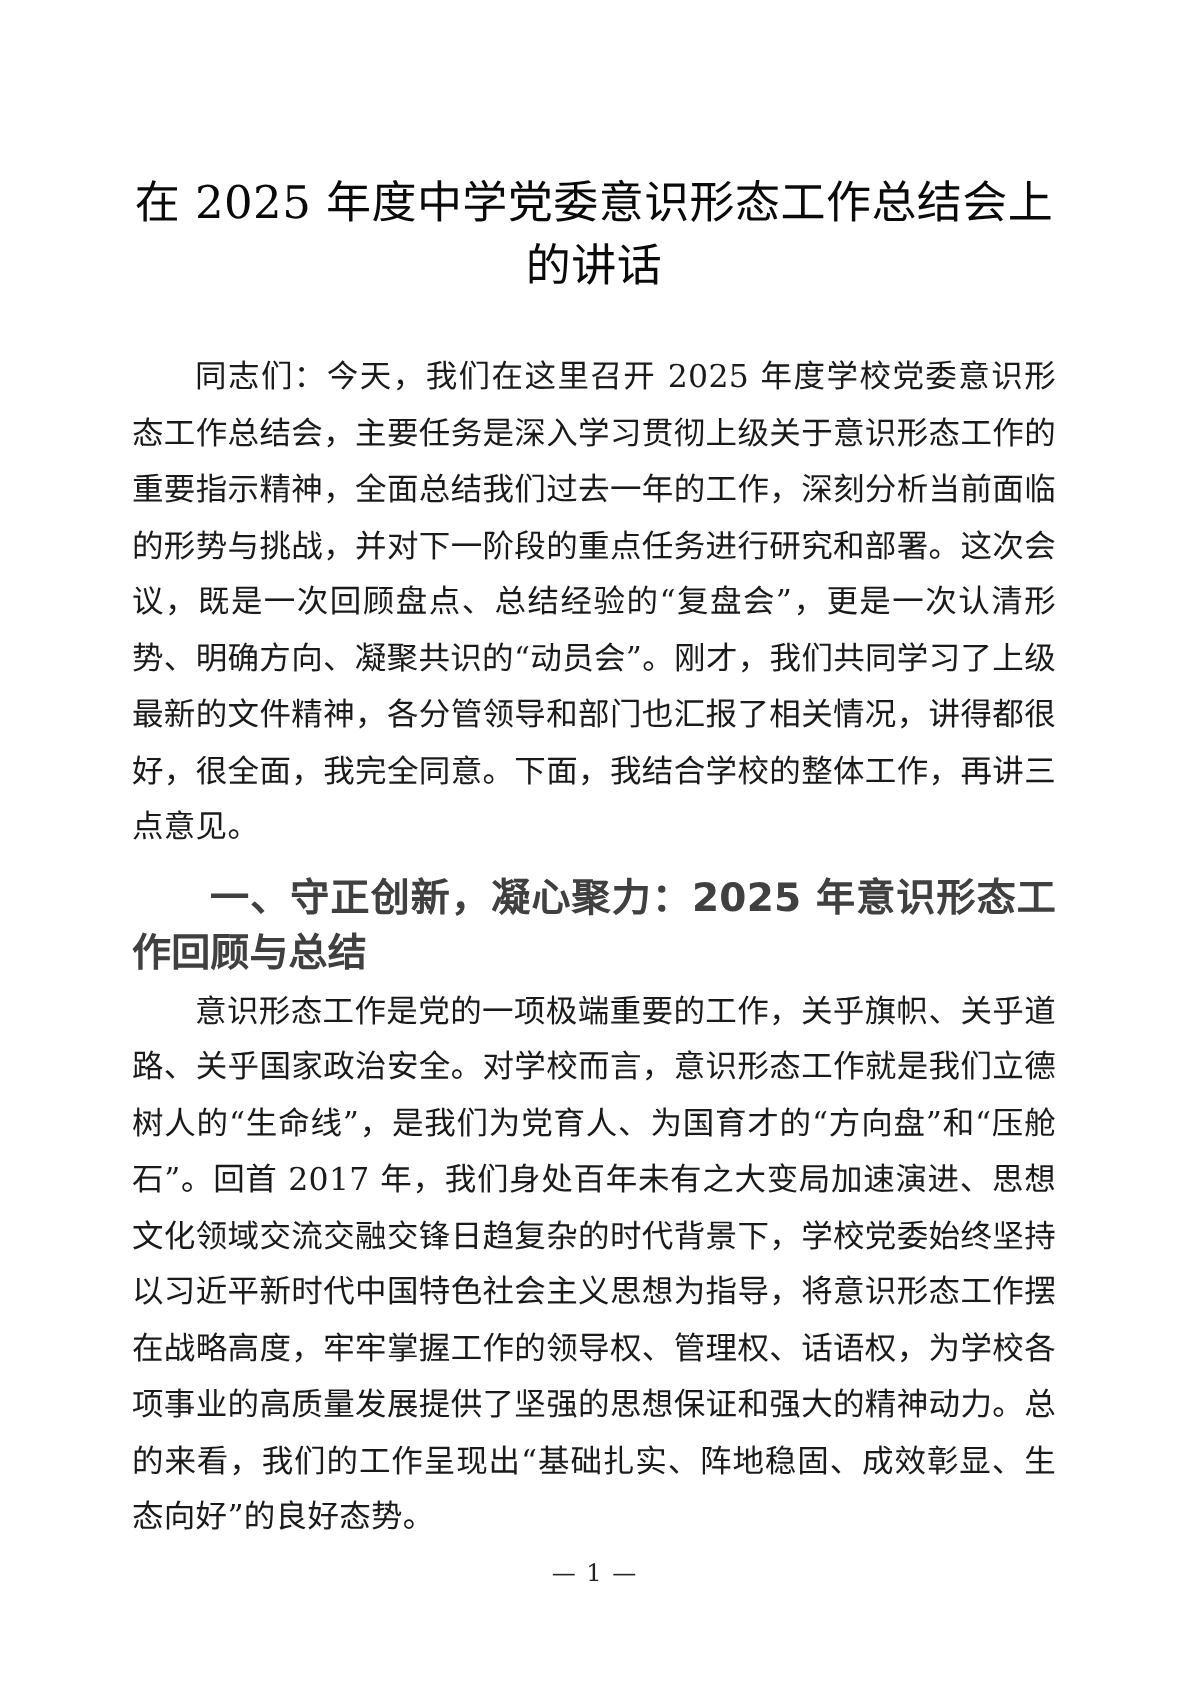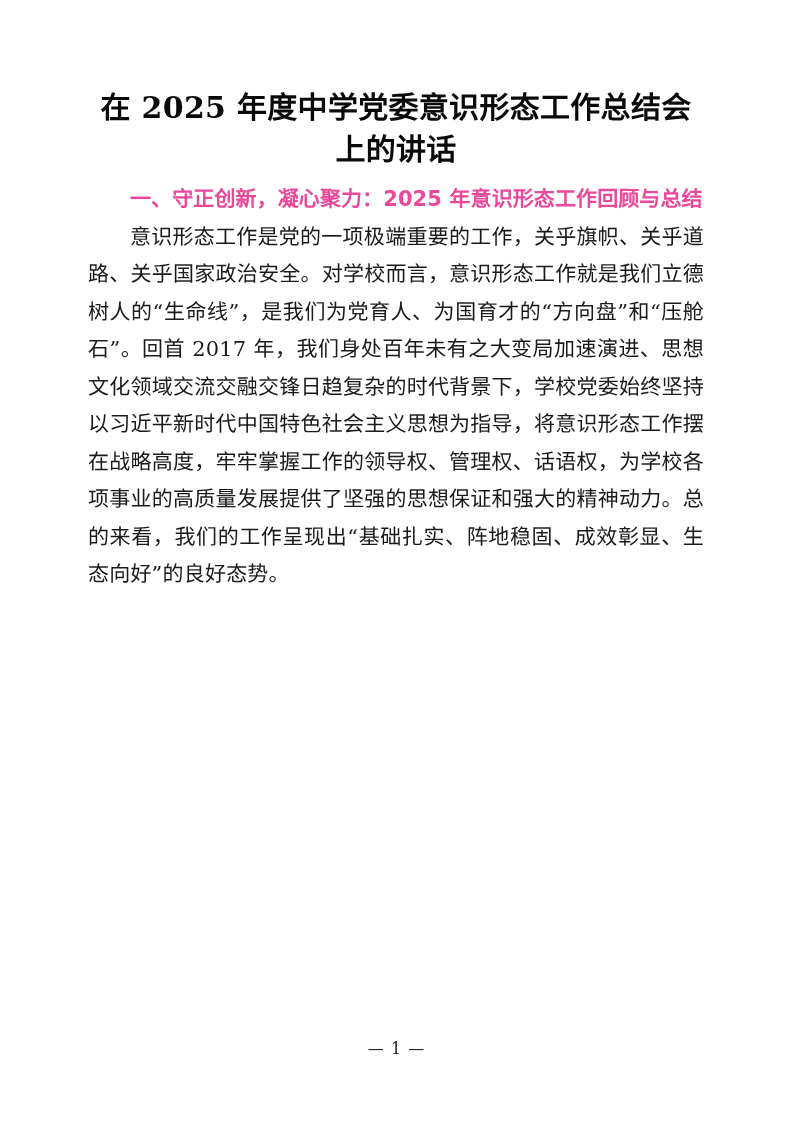--- a/index.html
+++ b/index.html
@@ -31,23 +31,23 @@
   .content {
     position: absolute;
     left: 88px;
     top: 0;
     width: 616px;
   }
 
   
   .doc-title {
     margin: 0;
-    padding-top: 87px;
+    padding-top: 115px;
     font-family: "DejaVu Serif", "Liberation Serif", serif;
-    font-weight: 700;
+    font-weight: 400;
     font-size: 30px;
     line-height: 42px;
     text-align: center;
     letter-spacing: 0.3px;
     color: #0a0a0a;
   }
 
   
   .para {
     margin: 0;
@@ -68,26 +68,26 @@
   .para.after-heading {
     margin-top: 0px;
   }
 
   
   .section-heading {
     margin: 0;
     margin-top: 10px;
     font-family: "DejaVu Sans", "Liberation Sans", sans-serif;
     font-weight: 700;
-    font-size: 21px;
+    font-size: 26px;
     line-height: 37.5px;
     text-align: justify;
     text-justify: inter-ideograph;
     text-indent: 2em;
-    color: #ec4899;
+    color: #404040;
     letter-spacing: 0.1px;
   }
 
   
   .page-footer {
     position: absolute;
     left: 0;
     top: 1038px;
     width: 793px;
     text-align: center;
@@ -100,20 +100,21 @@
 </style>
 </head>
 <body>
 
 <div class="page">
 
   <div class="content">
 
     <h1 class="doc-title">在 2025 年度中学党委意识形态工作总结会上的讲话</h1>
 
+    <p class="para first">同志们：今天，我们在这里召开 2025 年度学校党委意识形态工作总结会，主要任务是深入学习贯彻上级关于意识形态工作的重要指示精神，全面总结我们过去一年的工作，深刻分析当前面临的形势与挑战，并对下一阶段的重点任务进行研究和部署。这次会议，既是一次回顾盘点、总结经验的“复盘会”，更是一次认清形势、明确方向、凝聚共识的“动员会”。刚才，我们共同学习了上级最新的文件精神，各分管领导和部门也汇报了相关情况，讲得都很好，很全面，我完全同意。下面，我结合学校的整体工作，再讲三点意见。</p>
 
     <h2 class="section-heading">一、守正创新，凝心聚力：2025 年意识形态工作回顾与总结</h2>
 
     <p class="para after-heading">意识形态工作是党的一项极端重要的工作，关乎旗帜、关乎道路、关乎国家政治安全。对学校而言，意识形态工作就是我们立德树人的“生命线”，是我们为党育人、为国育才的“方向盘”和“压舱石”。回首 2017 年，我们身处百年未有之大变局加速演进、思想文化领域交流交融交锋日趋复杂的时代背景下，学校党委始终坚持以习近平新时代中国特色社会主义思想为指导，将意识形态工作摆在战略高度，牢牢掌握工作的领导权、管理权、话语权，为学校各项事业的高质量发展提供了坚强的思想保证和强大的精神动力。总的来看，我们的工作呈现出“基础扎实、阵地稳固、成效彰显、生态向好”的良好态势。</p>
 
   </div>
 
   <div class="page-footer">— 1 —</div>
 
 </div>

